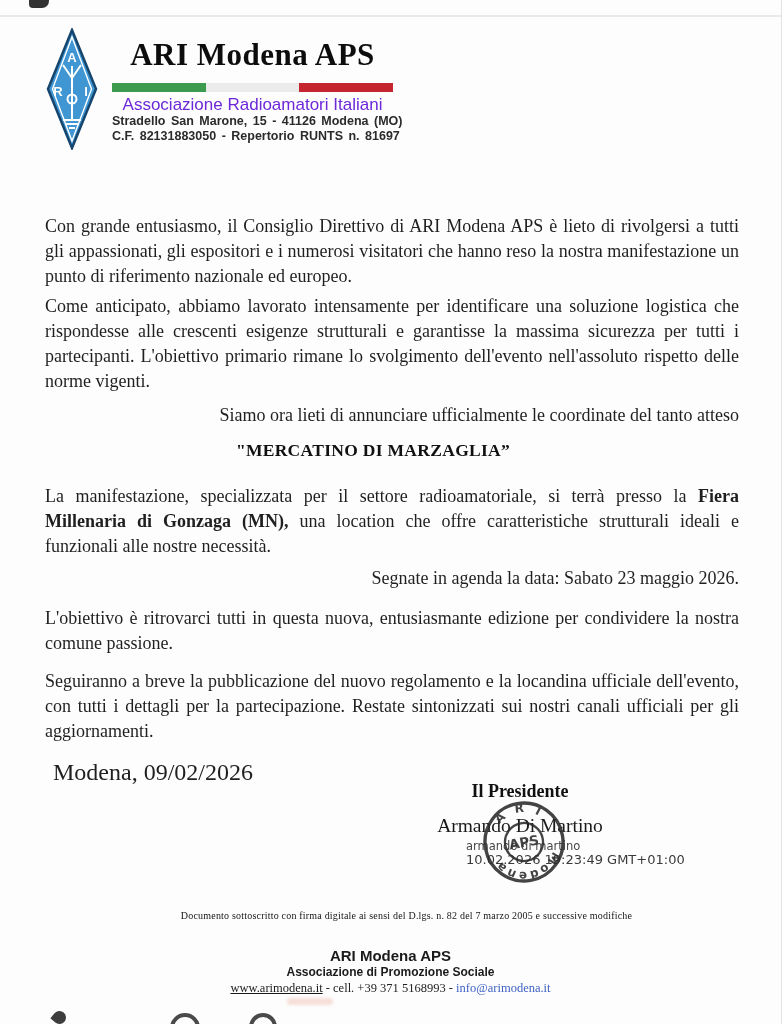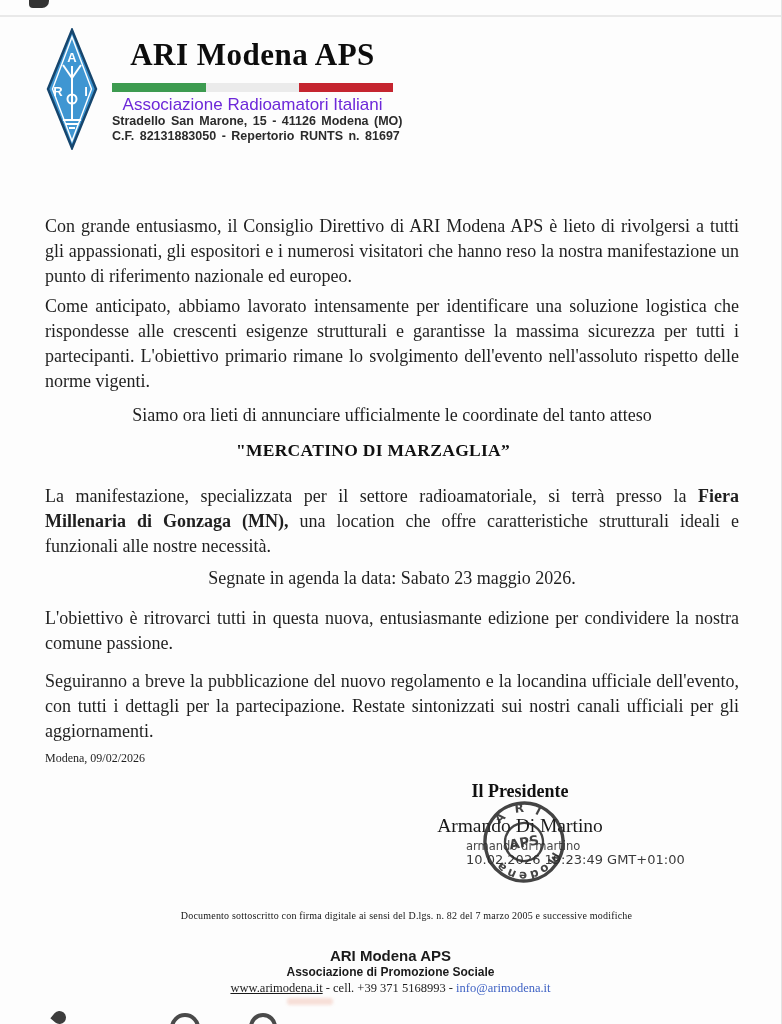--- a/index.html
+++ b/index.html
@@ -17,23 +17,23 @@
   .logo{position:absolute;left:45px;top:28px;}
   .hdr{position:absolute;left:112px;top:38px;width:281px;text-align:center;}
   .hdr-title{font-family:"Liberation Serif",serif;font-weight:bold;font-size:31px;line-height:34px;color:#0d0d0d;letter-spacing:.5px;white-space:nowrap;}
   .flagbar{margin:11px auto 0 auto;width:281px;height:9px;display:flex;}
   .flagbar div{flex:1;height:100%;}
   .hdr-sub{margin-top:3px;font-family:"Liberation Sans",sans-serif;font-size:17px;line-height:19px;color:#6d28d9;white-space:nowrap;}
   .hdr-addr{font-family:"Liberation Sans",sans-serif;font-weight:bold;font-size:12.5px;line-height:15px;color:#2b2b2b;white-space:nowrap;word-spacing:2px;}
 
   
   .bp{position:absolute;left:45px;right:42px;margin:0;font-size:18px;line-height:25px;text-align:justify;}
-  .bp.single{text-align:center;}
+  .bp.single{text-align:right;}
   .heading{position:absolute;left:25px;right:60px;margin:0;font-size:17.5px;font-weight:bold;text-align:center;letter-spacing:.3px;color:#111;}
-  .dateline{position:absolute;left:45px;margin:0;font-size:12px;}
+  .dateline{position:absolute;left:45px;margin:8px;font-size:24px;}
 
   
   .sig{position:absolute;left:380px;top:781px;width:280px;text-align:center;}
   .sig-role{font-size:18px;font-weight:bold;color:#111;}
   .sig-name{margin-top:13px;font-size:19.5px;color:#1a1a1a;}
   .sig-small1{position:absolute;left:466px;top:839px;font-family:"DejaVu Sans",sans-serif;font-size:11.5px;color:#474747;}
   .sig-small2{position:absolute;left:466px;top:852px;font-family:"DejaVu Sans",sans-serif;font-size:13px;color:#3a3a3a;text-align:right;}
   .stamp{position:absolute;left:464px;top:782px;opacity:.88;}
 
   .disclaimer{position:absolute;left:0;top:894px;width:100%;margin:16px;text-align:center;font-size:10px;color:#151515;letter-spacing:.2px;}

